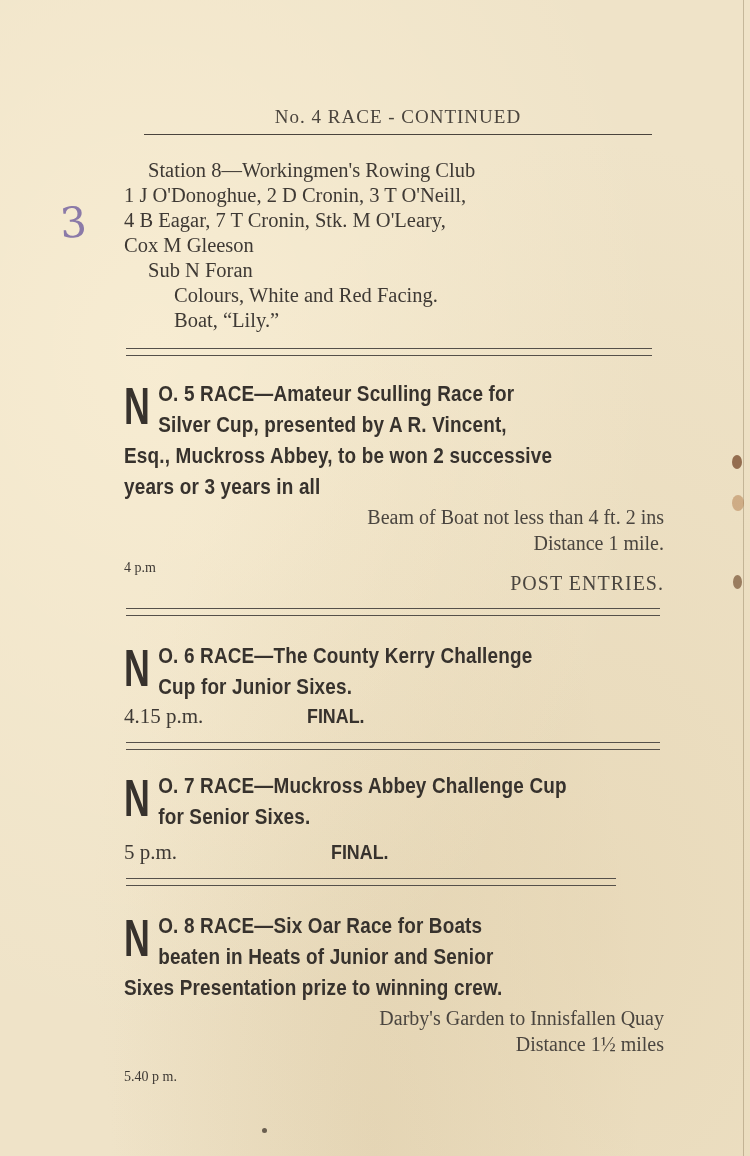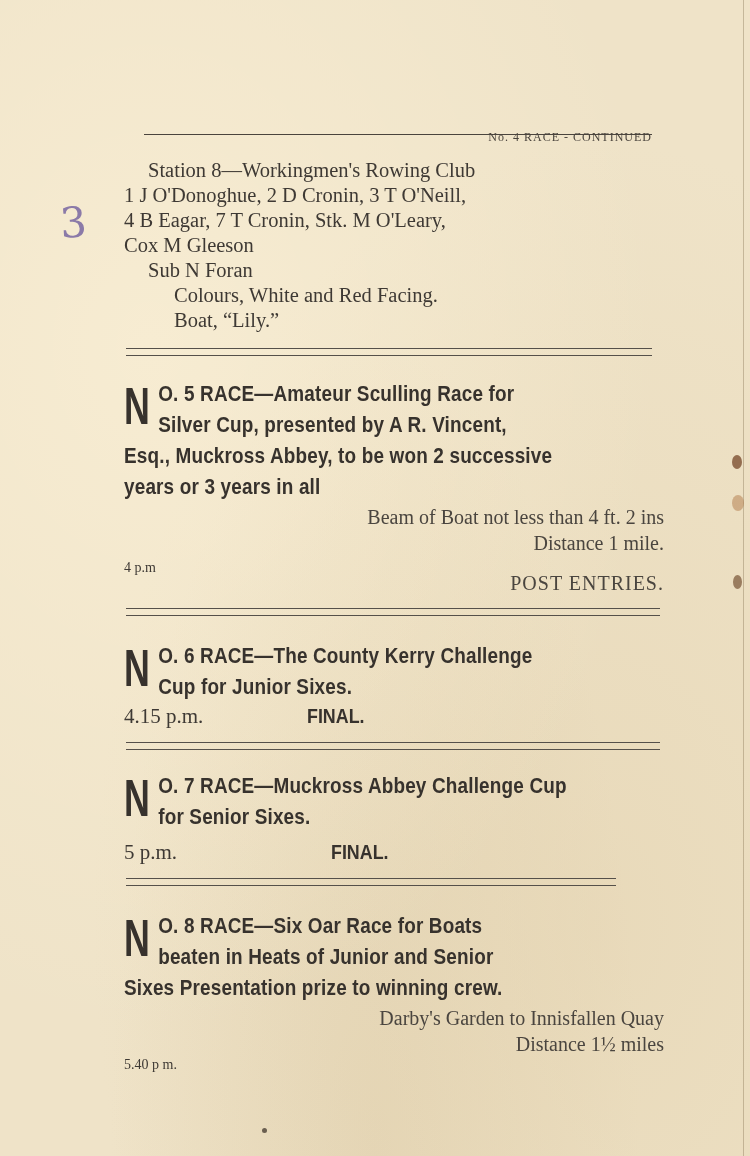--- a/index.html
+++ b/index.html
@@ -13,22 +13,22 @@
       position: relative;
       color: #3b3631;
     }
     .page { position: absolute; left: 0; top: 0; width: 750px; height: 1156px; }
     .edge-right { position: absolute; right: 6px; top: 0; width: 1px; height: 1156px; background: rgba(120,100,70,0.35); }
     .stain { position: absolute; border-radius: 50%; }
     .serif { font-family: "Liberation Serif", "DejaVu Serif", serif; }
     .bold { font-family: "Liberation Sans Narrow", "Liberation Sans", "DejaVu Sans", sans-serif; font-weight: bold; }
 
     .header-line {
-      position: absolute; left: 144px; top: 106px; width: 508px; text-align: right;
-      font-size: 12px; letter-spacing: 1px; color: #4a443d; margin-top: 24px;
+      position: absolute; left: 144px; top: 106px; width: 508px; text-align: center;
+      font-size: 19px; letter-spacing: 1px; color: #4a443d;
     }
     .rule-single { position: absolute; left: 144px; top: 134px; width: 508px; height: 1px; background: #4a443d; }
 
     .block { position: absolute; left: 124px; width: 540px; }
     .serif-line { font-size: 20.5px; line-height: 25px; white-space: nowrap; color: #3e3934; }
     .indent1 { padding-left: 24px; }
     .indent2 { padding-left: 50px; }
 
     .rule-double { position: absolute; height: 6px; border-top: 1.6px solid #55504a; border-bottom: 1.6px solid #55504a; }
 
@@ -118,17 +118,17 @@
 
   <div class="race" style="top:910px;">
     <div class="race-head bold">
       <span class="dropcap">N</span>
       <div class="justify">O. 8 RACE—Six Oar Race for Boats</div>
       <div style="padding-left:6px;">beaten in Heats of Junior and Senior</div>
       <div style="clear:both;">Sixes Presentation prize to winning crew.</div>
     </div>
     <div class="center-line serif" style="margin-top:2px;">Darby's Garden to Innisfallen Quay</div>
     <div class="center-line serif">Distance 1½ miles</div>
-    <div class="time serif" style="margin-top:0;">5.40 p m.</div>
+    <div class="time serif" style="margin-top:12px;">5.40 p m.</div>
   </div>
 
   <div class="dot" style="left:262px;top:1128px;"></div>
 </div>
 
 </body></html>

